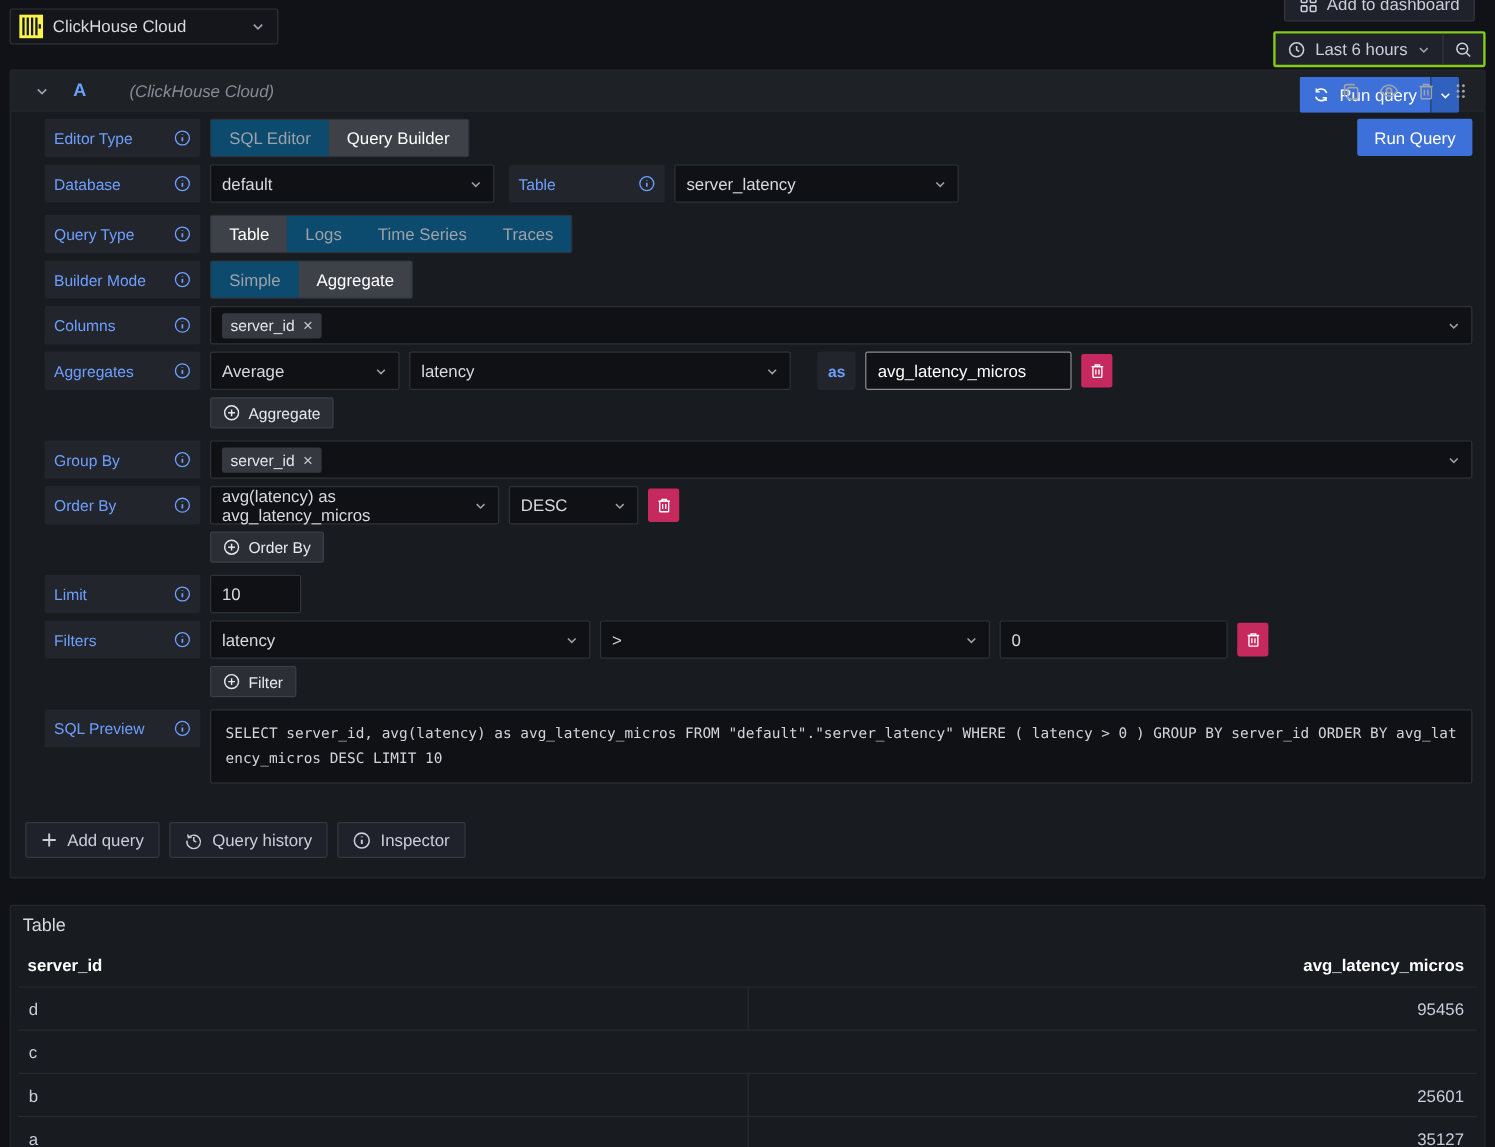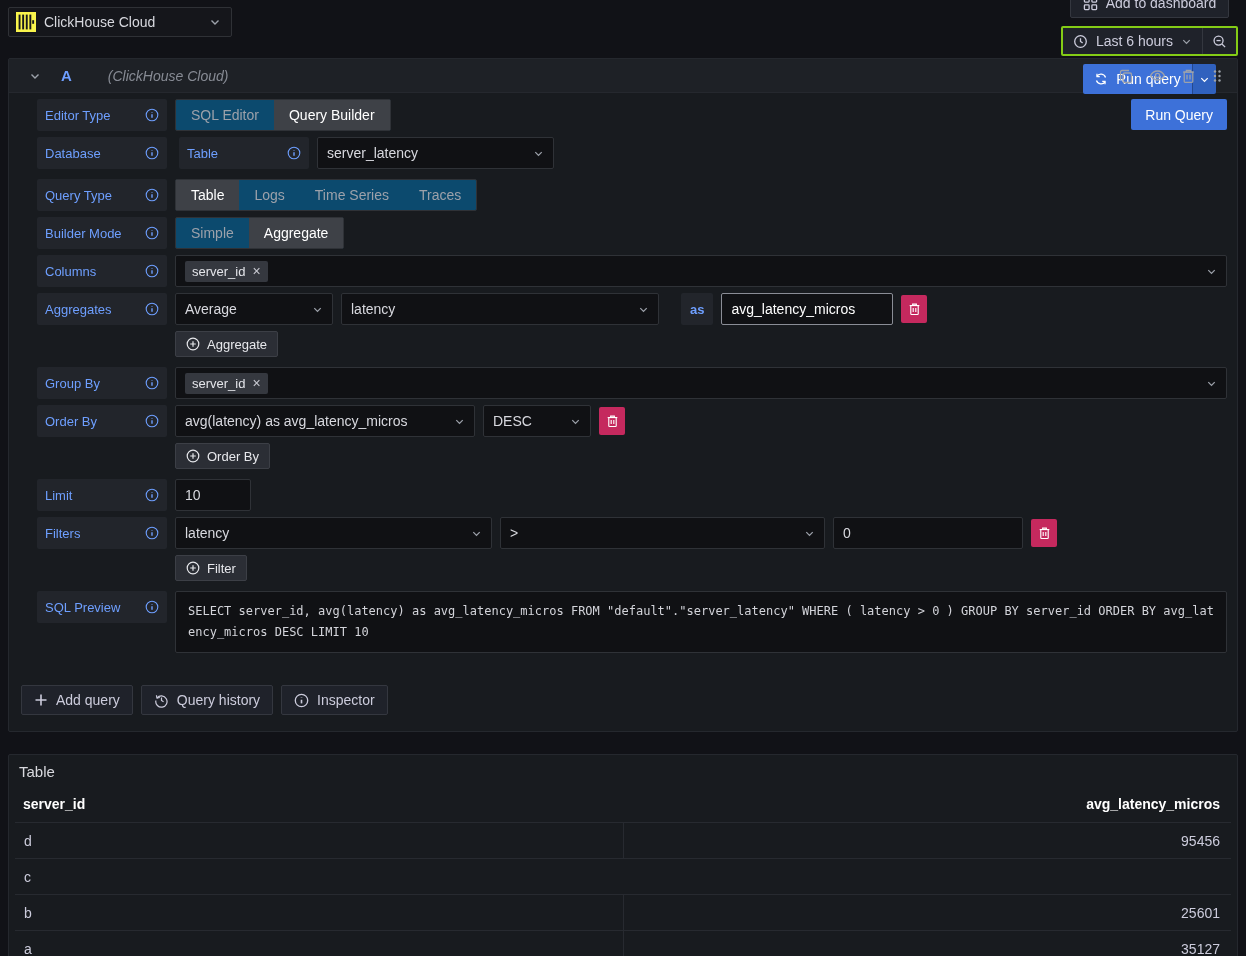--- a/index.html
+++ b/index.html
@@ -193,20 +193,26 @@
 
     <div class="row">
       <div class="lbl">
         <span>Database</span>
         <svg class="info-i" width="14" height="14" viewBox="0 0 14 14" fill="none" stroke="#6E9FFF" stroke-width="1.1">
             <circle cx="7" cy="7" r="5.8"></circle>
             <path d="M7 6.3v3.4" stroke-width="1.4"></path>
             <path d="M7 4v.4" stroke-width="1.6"></path>
           </svg>
       </div>
+      <div class="field select" style="width:237px">
+        <span>default</span>
+        <svg class="chev" width="11" height="11" viewBox="0 0 12 12">
+            <path d="M2.5 4.5 6 8l3.5-3.5" fill="none" stroke="currentColor" stroke-width="1.4"></path>
+          </svg>
+      </div>
       <div class="lbl mid">
         <span>Table</span>
         <svg class="info-i" width="14" height="14" viewBox="0 0 14 14" fill="none" stroke="#6E9FFF" stroke-width="1.1">
             <circle cx="7" cy="7" r="5.8"></circle>
             <path d="M7 6.3v3.4" stroke-width="1.4"></path>
             <path d="M7 4v.4" stroke-width="1.6"></path>
           </svg>
       </div>
       <div class="field select" style="width:237px">
         <span>server_latency</span>
@@ -330,21 +336,21 @@
 
     <div class="row">
       <div class="lbl">
         <span>Order By</span>
         <svg class="info-i" width="14" height="14" viewBox="0 0 14 14" fill="none" stroke="#6E9FFF" stroke-width="1.1">
             <circle cx="7" cy="7" r="5.8"></circle>
             <path d="M7 6.3v3.4" stroke-width="1.4"></path>
             <path d="M7 4v.4" stroke-width="1.6"></path>
           </svg>
       </div>
-      <div class="field select" style="width:300px">
+      <div class="field select" style="width:241px">
         <span>avg(latency) as avg_latency_micros</span>
         <svg class="chev" width="11" height="11" viewBox="0 0 12 12">
             <path d="M2.5 4.5 6 8l3.5-3.5" fill="none" stroke="currentColor" stroke-width="1.4"></path>
           </svg>
       </div>
       <div class="field select" style="width:108px">
         <span>DESC</span>
         <svg class="chev" width="11" height="11" viewBox="0 0 12 12">
             <path d="M2.5 4.5 6 8l3.5-3.5" fill="none" stroke="currentColor" stroke-width="1.4"></path>
           </svg>

